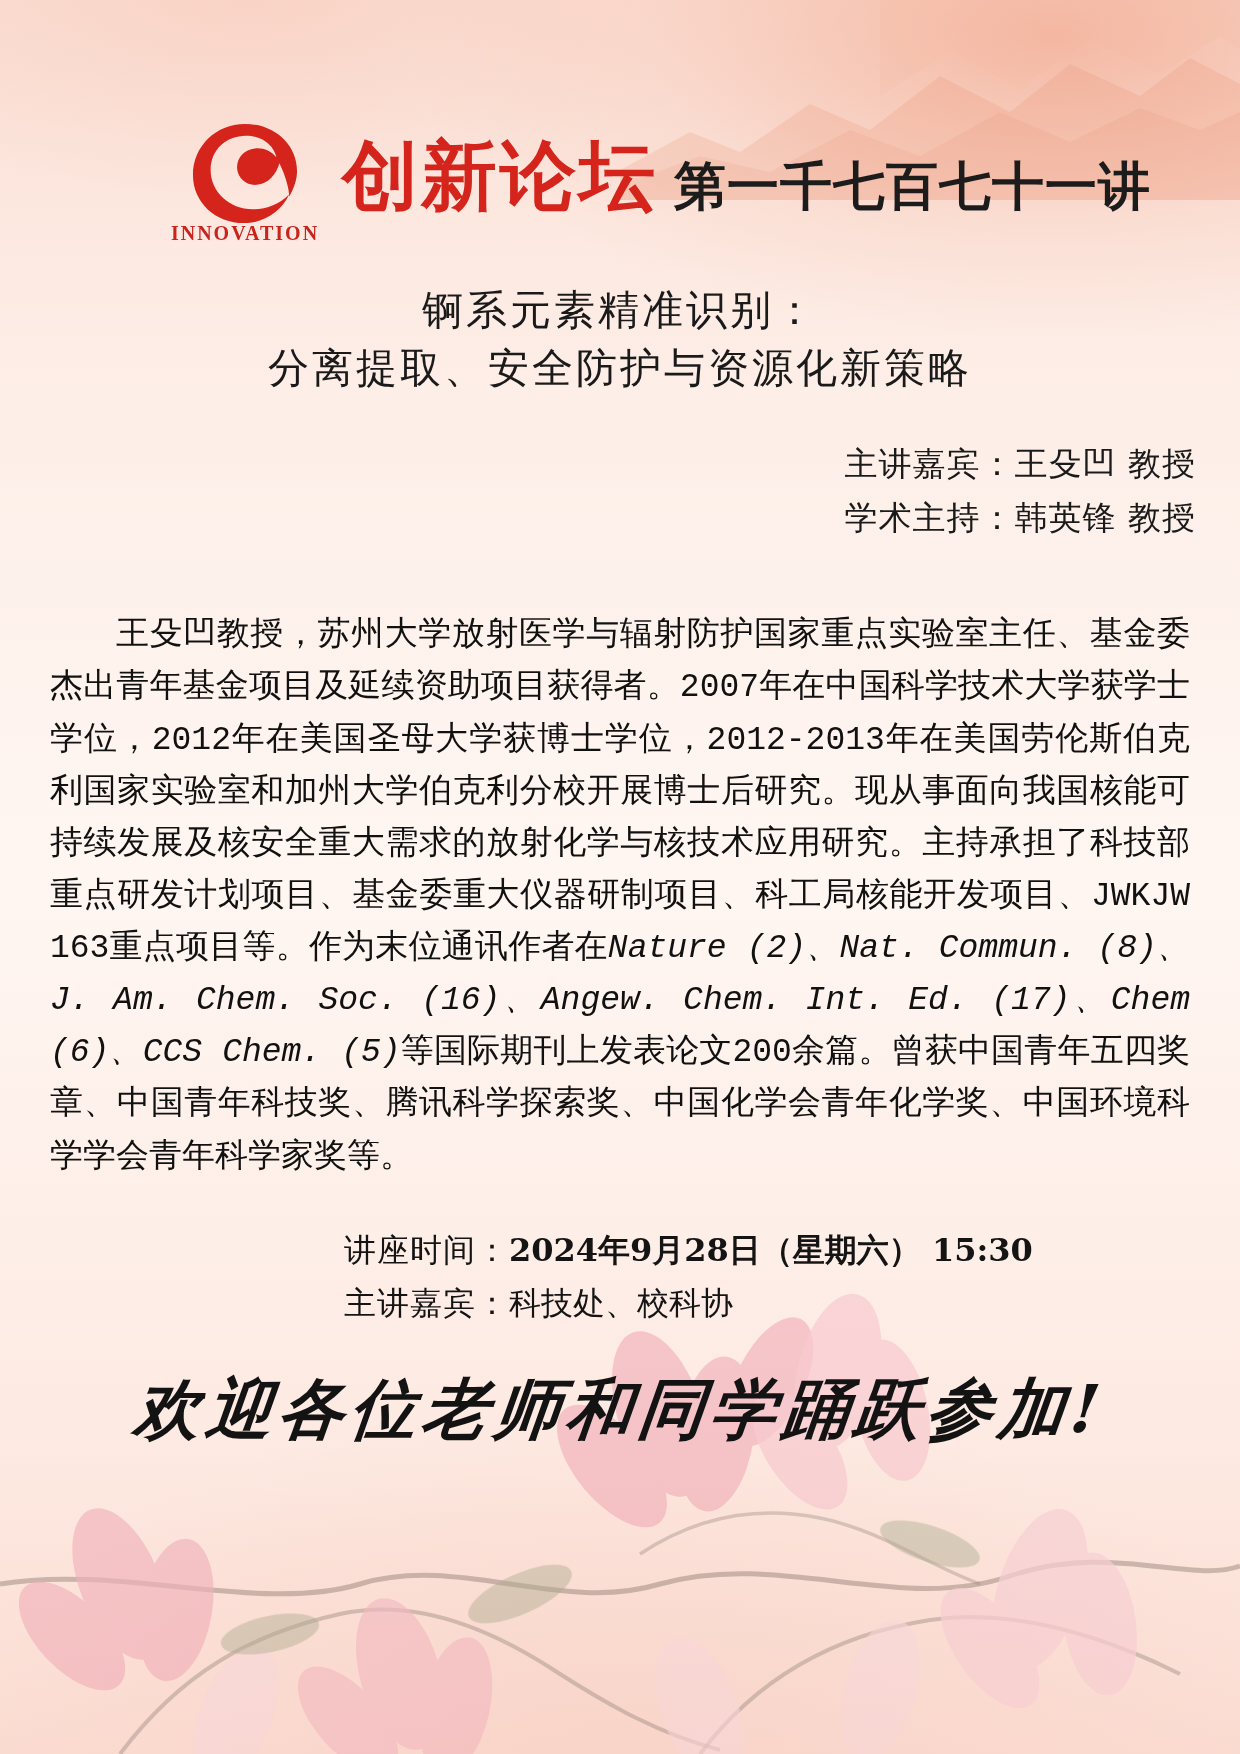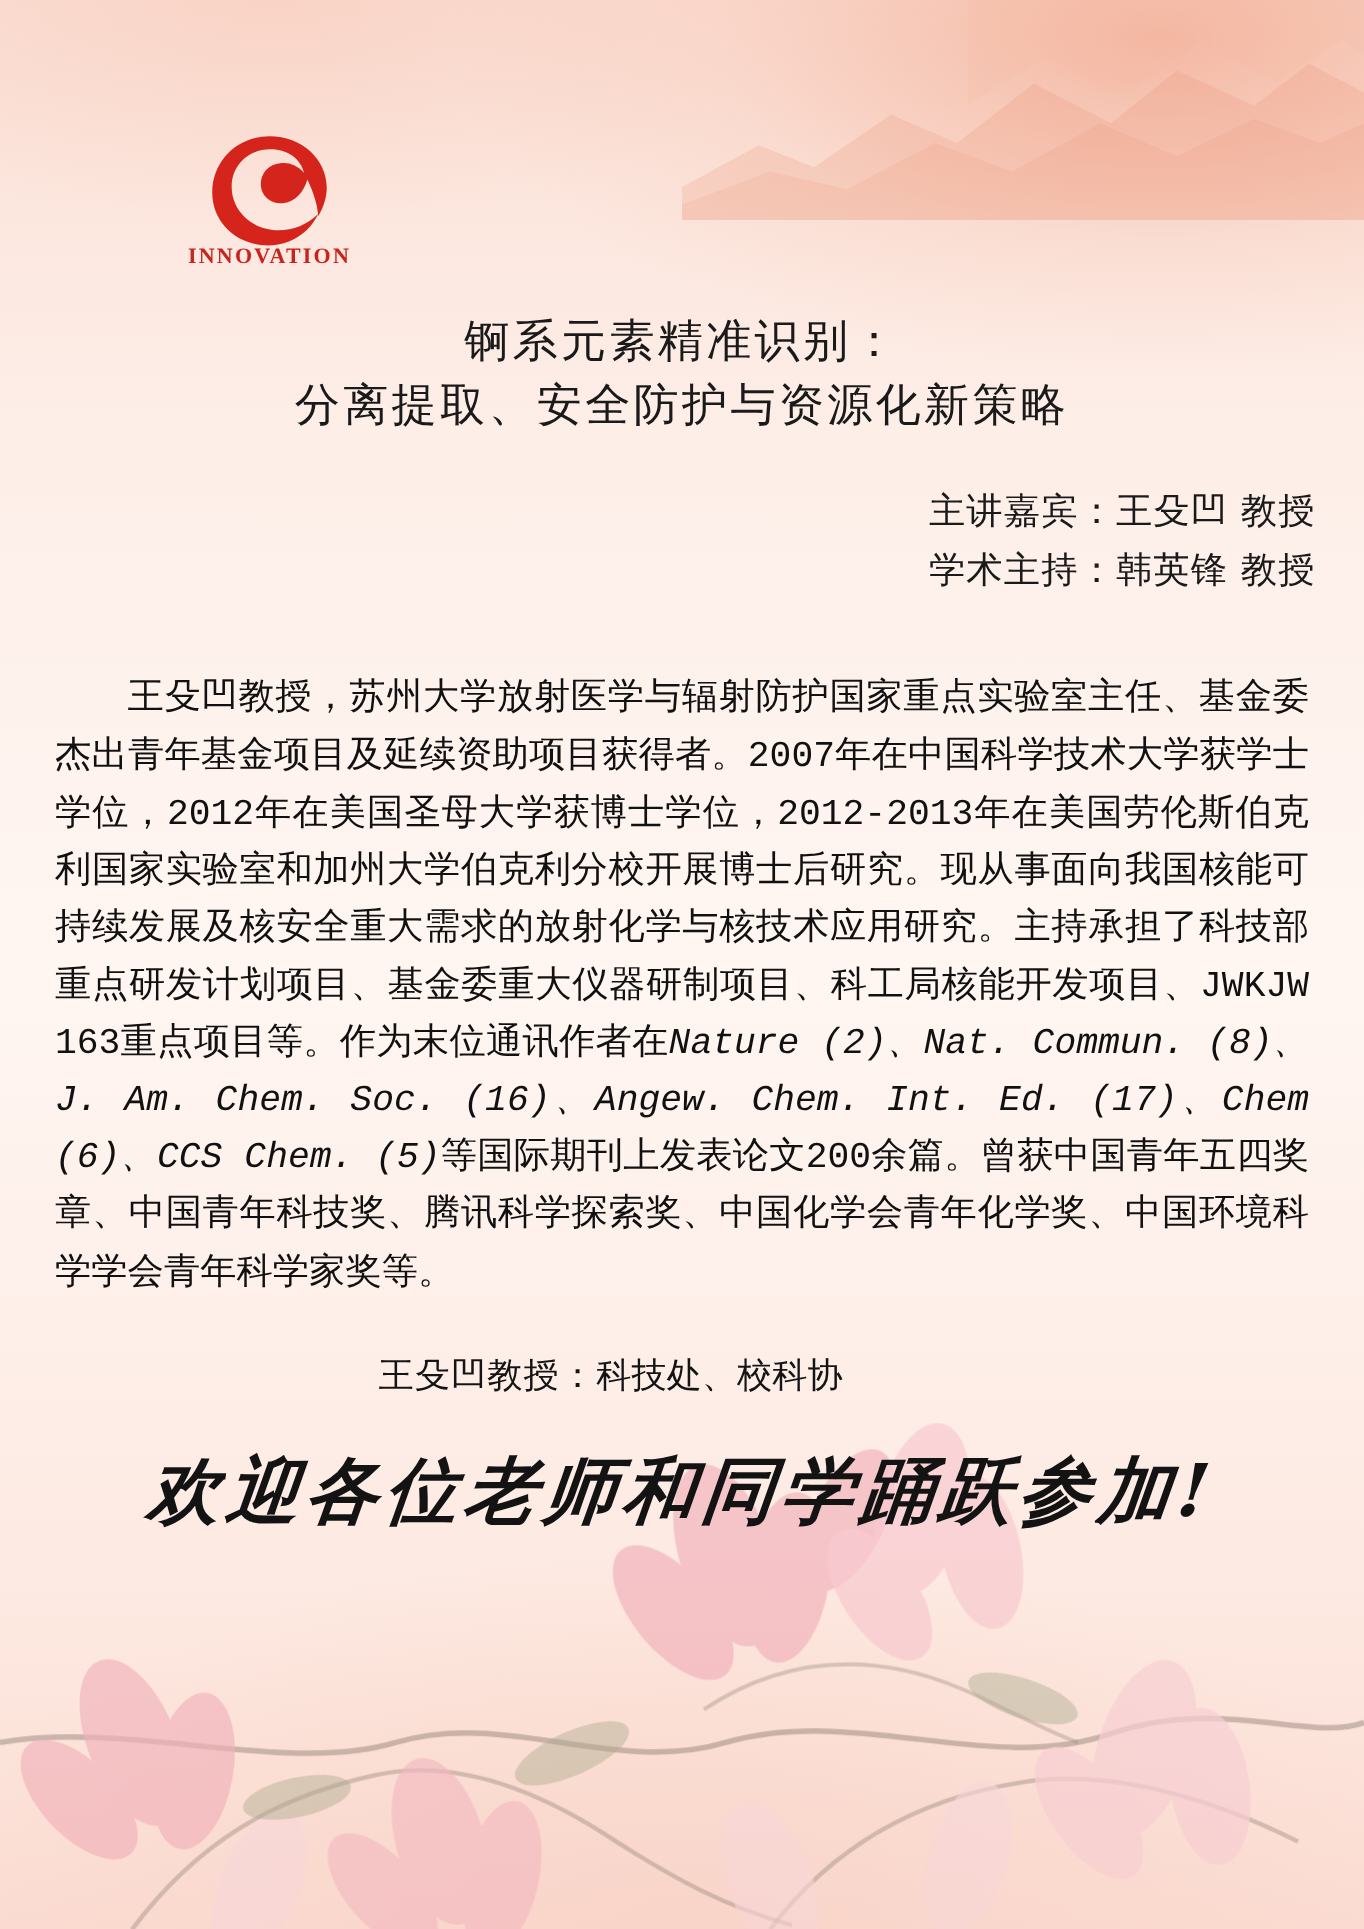--- a/index.html
+++ b/index.html
@@ -228,34 +228,39 @@
   <div class="content">
 
     <div class="header">
       <div class="logo-wrap">
         <svg class="logo-mark" viewBox="0 0 120 112">
           <path d="M60 6 C30 6 7 29 7 58 C7 86 30 107 59 107 C80 107 97 95 105 78 C95 88 82 93 68 93 C44 93 25 75 25 53 C25 32 41 18 61 18 C77 18 89 27 92 40 C86 33 78 30 70 31 C59 32 51 41 52 52 C53 62 62 69 72 68 C84 67 92 57 95 46 C101 58 105 72 105 80 C110 72 113 62 113 54 C113 27 90 6 60 6 Z" fill="#d4241b"></path>
           <path d="M74 40 C86 40 96 48 99 58 C96 44 84 34 70 34 C66 34 62 35 59 37 C63 41 68 40 74 40 Z" fill="#ffffff" opacity="0.0"></path>
         </svg>
         <div class="logo-word">INNOVATION</div>
       </div>
+      <div class="title-row">
+        <div class="forum-title">创新论坛</div>
+        <div class="forum-session">第一千七百七十一讲</div>
+      </div>
     </div>
 
     <div class="talk-title">
       <span>锕系元素精准识别：</span>
       <span class="line2">分离提取、安全防护与资源化新策略</span>
     </div>
 
     <div class="speakers">
       <div>主讲嘉宾：王殳凹 教授</div>
       <div>学术主持：韩英锋 教授</div>
     </div>
 
     <p class="bio"><span>王殳凹教授，苏州大学放射医学与辐射防护国家重点实验室主任、基金委杰出青年基金项目及延续资助项目获得者。2007年在中国科学技术大学获学士学位，2012年在美国圣母大学获博士学位，2012-2013年在美国劳伦斯伯克利国家实验室和加州大学伯克利分校开展博士后研究。现从事面向我国核能可持续发展及核安全重大需求的放射化学与核技术应用研究。主持承担了科技部重点研发计划项目、基金委重大仪器研制项目、科工局核能开发项目、JWKJW 163重点项目等。作为末位通讯作者在</span><i>Nature (2)、Nat. Commun. (8)、J. Am. Chem. Soc. (16)、Angew. Chem. Int. Ed. (17)、Chem (6)、CCS Chem. (5)</i><span>等国际期刊上发表论文200余篇。曾获中国青年五四奖章、中国青年科技奖、腾讯科学探索奖、中国化学会青年化学奖、中国环境科学学会青年科学家奖等。</span></p>
 
     <div class="info">
-      <div class="row"><span class="label">王殳凹教授：</span><span class="value-normal">科技处、校科协</span></div>
+      <div class="row"><span class="label">讲座时间：</span><span class="value">2024年9月28日（星期六） 15:30</span></div>
+      <div class="row"><span class="label">主讲嘉宾：</span><span class="value-normal">科技处、校科协</span></div>
     </div>
 
     <div class="slogan">欢迎各位老师和同学踊跃参加!</div>
 
   </div>
 </div>
 
 </body></html>

